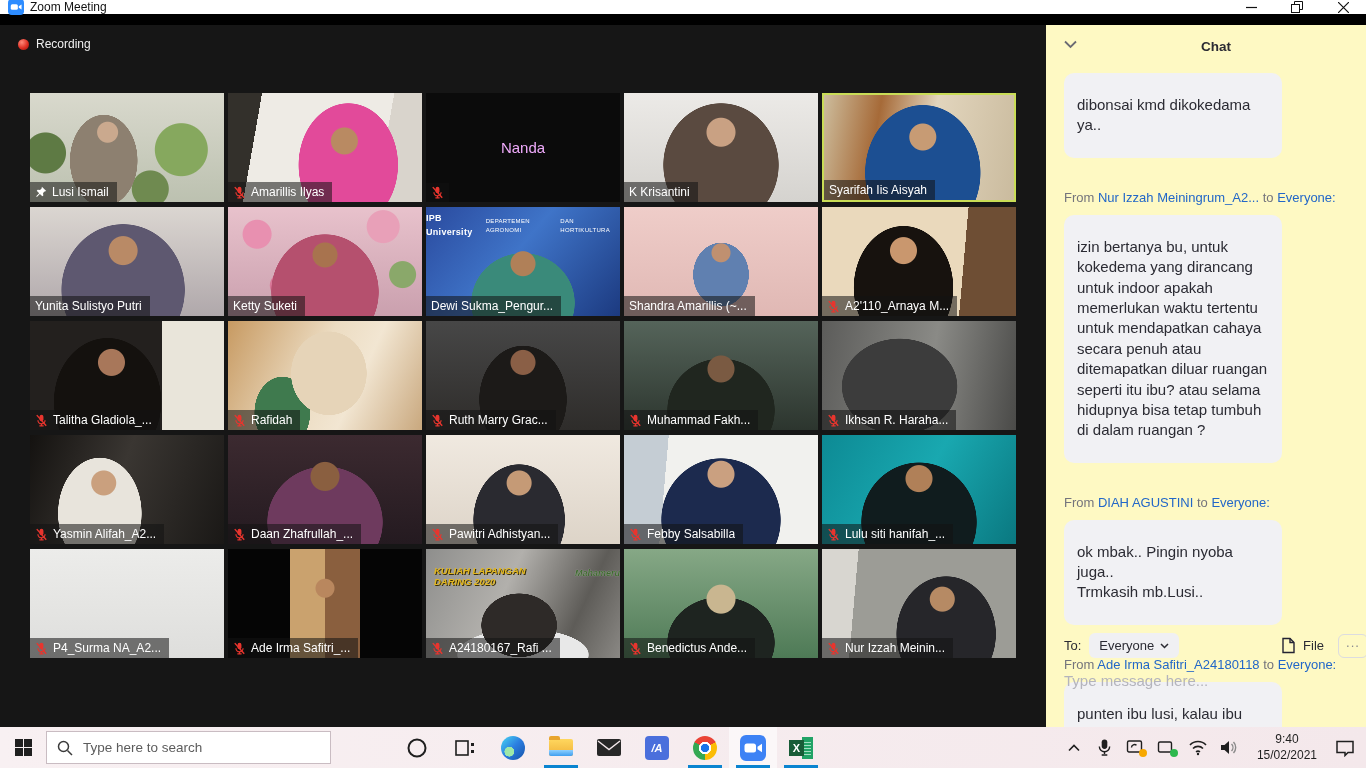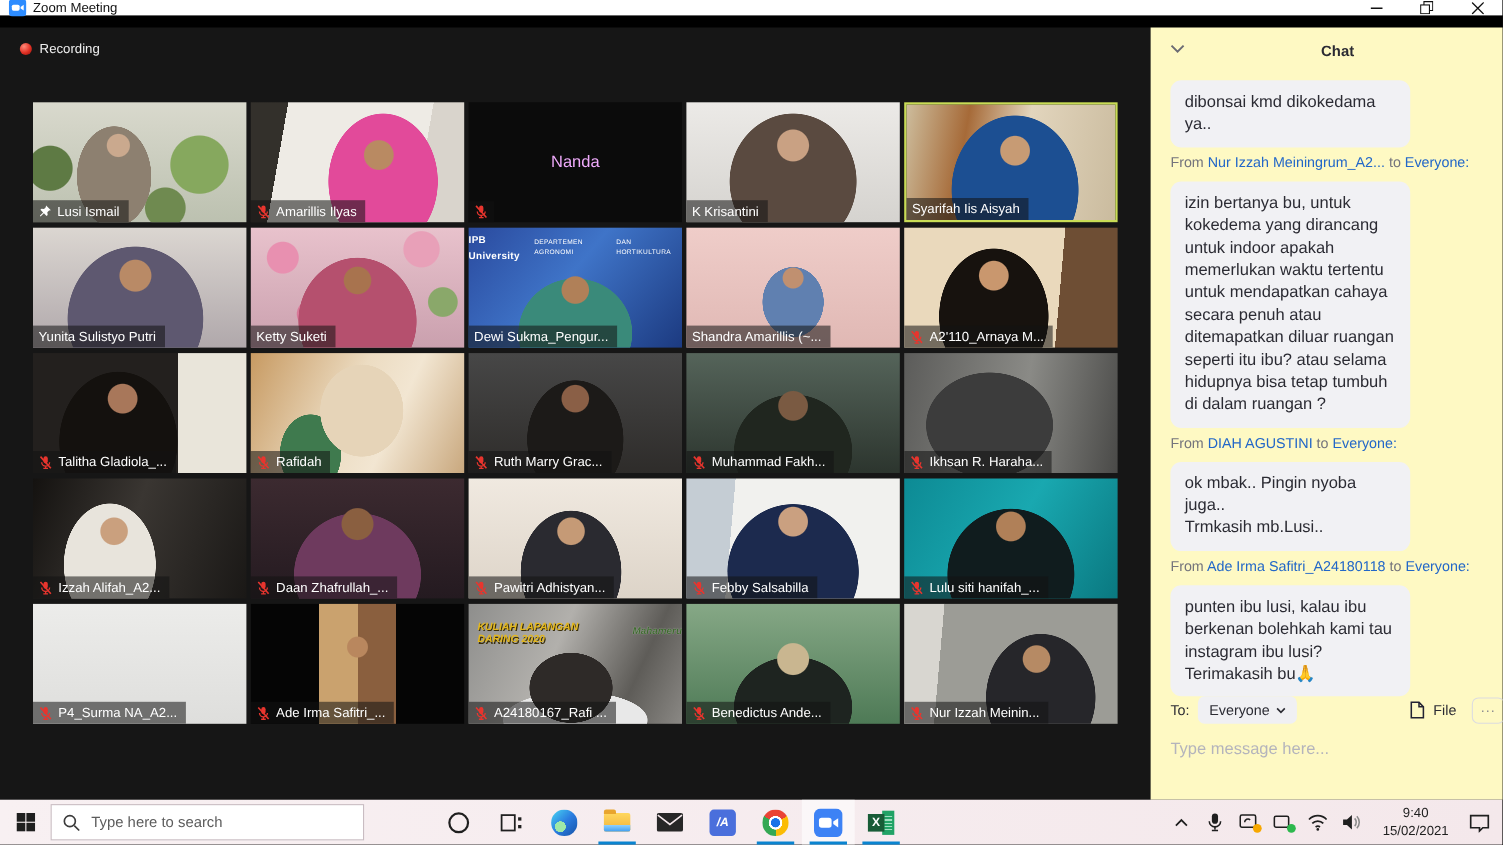--- a/index.html
+++ b/index.html
@@ -68,22 +68,22 @@
   .tile-22{background:radial-gradient(ellipse 38px 32px at 48% 70%,#2e2a28 0 99%,transparent),radial-gradient(ellipse 66px 26px at 50% 97%,#e8e8e8 0 99%,transparent),linear-gradient(115deg,#8e8e8c,#b2b0ac 40%,#5e5c58 75%,#8a8884);}
   .tile-23{background:radial-gradient(circle at 50% 46%,#c9b690 0 14px,transparent 15px),radial-gradient(ellipse 54px 46px at 50% 86%,#1e2420 0 99%,transparent),linear-gradient(#86a886,#4e7a56);}
   .tile-24{background:radial-gradient(circle at 62% 46%,#b68a64 0 12px,transparent 13px),radial-gradient(ellipse 50px 58px at 64% 78%,#26262a 0 99%,transparent),linear-gradient(95deg,#d8d6d0 0 18%,#9c9c96 18%);}
 
   
   .chat { position:absolute; top:25px; left:1046px; width:340px; height:702px; background:#fef9c3; }
   .chat-header { position:relative; height:42px; display:flex; align-items:center; justify-content:center; }
   .chat-collapse { position:absolute; left:18px; top:15px; cursor:pointer; }
   .chat-title { font-size:13.5px; font-weight:bold; color:#2b2b33; }
   .chat-messages { padding:6px 26px 0 18px; }
-  .bubble { background:#f1f1f4; border-radius:10px; padding:10px 13px; color:#2b2b33;
-    font-size:15px; line-height:1.36; margin-bottom:6px; max-width:218px; white-space:pre-line; }
+  .bubble { background:#f1f1f4; border-radius:10px; padding:22px 13px; color:#2b2b33;
+    font-size:15px; line-height:1.36; margin-bottom:32px; max-width:218px; white-space:pre-line; }
   .from-line { font-size:13px; color:#74747c; margin:2px 0 10px; }
   .from-line .lnk { color:#2267c8; }
 
   .chat-scroll { position:absolute; right:2px; top:44px; width:8px; height:566px;
     background:#f5f5f7; border-radius:4px; }
   .chat-thumb { position:absolute; left:0; width:8px; top:340px; height:210px; background:#a2a2a8; border-radius:4px; }
 
   .compose { position:absolute; left:0; right:0; bottom:0; height:100px; padding:0 18px; }
   .to-row { display:flex; align-items:center; margin-top:6px; }
   .to-label { font-size:13px; color:#2b2b33; }
@@ -305,21 +305,21 @@
         </div>
       </div>
       <div class="tile tile-15">
         <div class="tile-chip">
           <svg class="mic" width="13" height="13" viewBox="0 0 16 16">
             <rect x="5.6" y="1" width="4.8" height="8" rx="2.4" fill="#e8352e"></rect>
             <path d="M3.6 7.6a4.4 4.4 0 0 0 8.8 0" fill="none" stroke="#e8352e" stroke-width="1.5"></path>
             <path d="M8 12v2.2M5.4 14.6h5.2" stroke="#e8352e" stroke-width="1.5"></path>
             <path d="M2.2 1.4l11.6 13" stroke="#e8352e" stroke-width="1.8"></path>
           </svg>
-          <span class="chip-name">Izzah Alifah_A2...</span>
+          <span class="chip-name">Yasmin Alifah_A2...</span>
         </div>
       </div>
       <div class="tile tile-16">
         <div class="tile-chip">
           <svg class="mic" width="13" height="13" viewBox="0 0 16 16">
             <rect x="5.6" y="1" width="4.8" height="8" rx="2.4" fill="#e8352e"></rect>
             <path d="M3.6 7.6a4.4 4.4 0 0 0 8.8 0" fill="none" stroke="#e8352e" stroke-width="1.5"></path>
             <path d="M8 12v2.2M5.4 14.6h5.2" stroke="#e8352e" stroke-width="1.5"></path>
             <path d="M2.2 1.4l11.6 13" stroke="#e8352e" stroke-width="1.8"></path>
           </svg>

